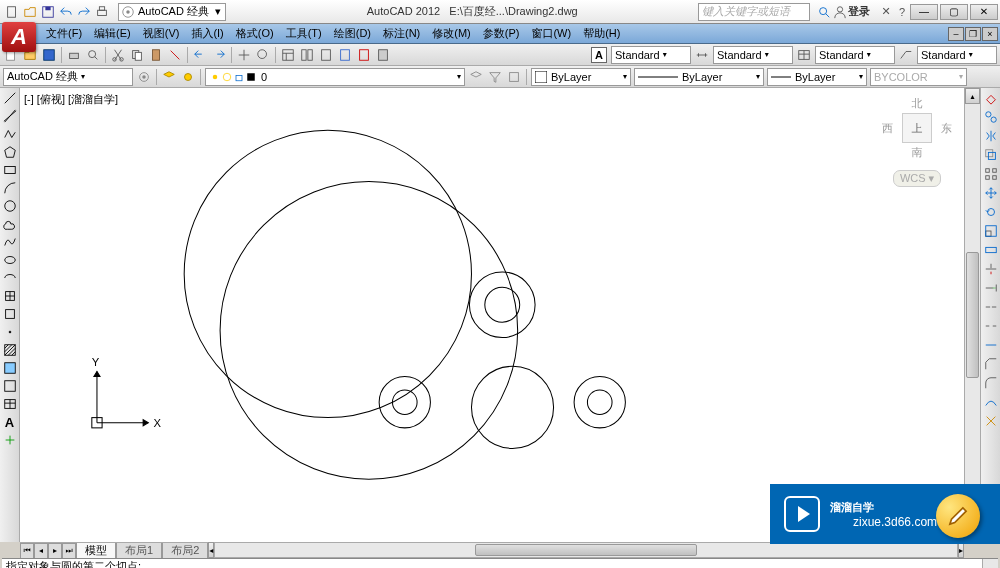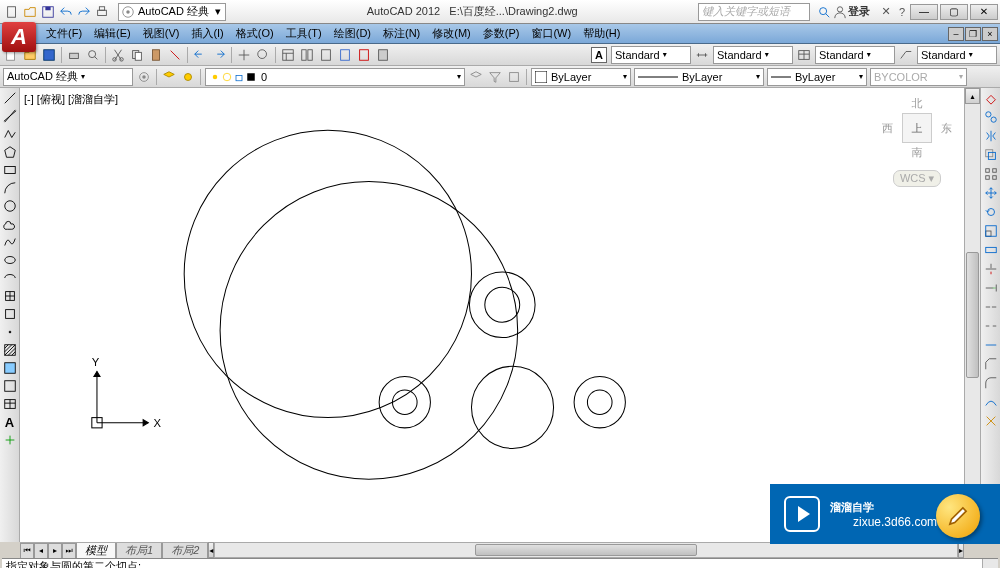--- a/index.html
+++ b/index.html
@@ -41,21 +41,21 @@
 .scrollbar-v { width:16px; background:#e8e8e8; border-left:1px solid #aaa; display:flex; flex-direction:column; }
 .sb-btn { height:16px; background:linear-gradient(#f0f0f0,#d0d0d0); border:1px solid #999; display:flex; align-items:center; justify-content:center; font-size:8px; }
 .sb-track { flex:1; position:relative; }
 .sb-thumb { position:absolute; left:1px; right:1px; background:linear-gradient(90deg,#e0e0e0,#c0c0c0); border:1px solid #999; border-radius:2px; }
 .right-tools { width:20px; background:linear-gradient(90deg,#f0f0f0,#d8d8d8); border-left:1px solid #aaa; display:flex; flex-direction:column; align-items:center; padding-top:2px; gap:3px; }
 .rt-btn { width:16px; height:16px; display:flex; align-items:center; justify-content:center; }
 .rt-btn svg { width:14px; height:14px; }
 .scrollbar-h-row { height:16px; display:flex; margin-left:20px; margin-right:36px; }
 .tab-left { display:flex; align-items:center; background:#e8e8e8; border-top:1px solid #aaa; }
 .tab-nav-btn { width:14px; height:16px; border:1px solid #999; background:#ddd; display:flex; align-items:center; justify-content:center; font-size:8px; }
-.tab { padding:0 8px; height:16px; line-height:14px; border:1px solid #999; border-top:none; background:#f8f8f8;font-style:italic; }
+.tab { padding:0 8px; height:16px; line-height:14px; border:1px solid #999; border-top:none; background:#f8f8f8; }
 .tab.inactive { background:#ddd; color:#555; }
 .sb-h-track { flex:1; background:#e8e8e8; border:1px solid #aaa; position:relative; }
 .sb-h-thumb { position:absolute; top:1px; bottom:1px; background:linear-gradient(#e0e0e0,#c0c0c0); border:1px solid #999; border-radius:2px; }
 .cmd-area { height:38px; background:#fff; border-top:1px solid #888; margin:0 2px; font-size:11px; padding:1px 4px; line-height:13px; position:relative; }
 .cmd-scroll { position:absolute; right:0; top:0; bottom:0; width:16px; background:#e8e8e8; border-left:1px solid #aaa; }
 .overlay-brand { position:absolute; right:0; bottom:24px; height:60px; width:230px; background:#0066b3; color:#fff; display:flex; align-items:center; padding-left:14px; font-size:22px; font-weight:bold; z-index:20; }
 .overlay-brand .url { font-size:12px; font-weight:normal; margin-left:23px; }
 .pencil-ico { position:absolute; right:20px; bottom:30px; width:44px; height:44px; border-radius:50%; background:radial-gradient(circle at 30% 30%,#ffe680,#f0a000); z-index:21; box-shadow:2px 2px 4px rgba(0,0,0,0.4); display:flex; align-items:center; justify-content:center; }
 svg circle.drg { fill:none; stroke:#000; stroke-width:1; }
 .brand-play { width:36px; height:36px; border:2px solid #fff; border-radius:6px; margin-right:10px; display:flex; align-items:center; justify-content:center; }

